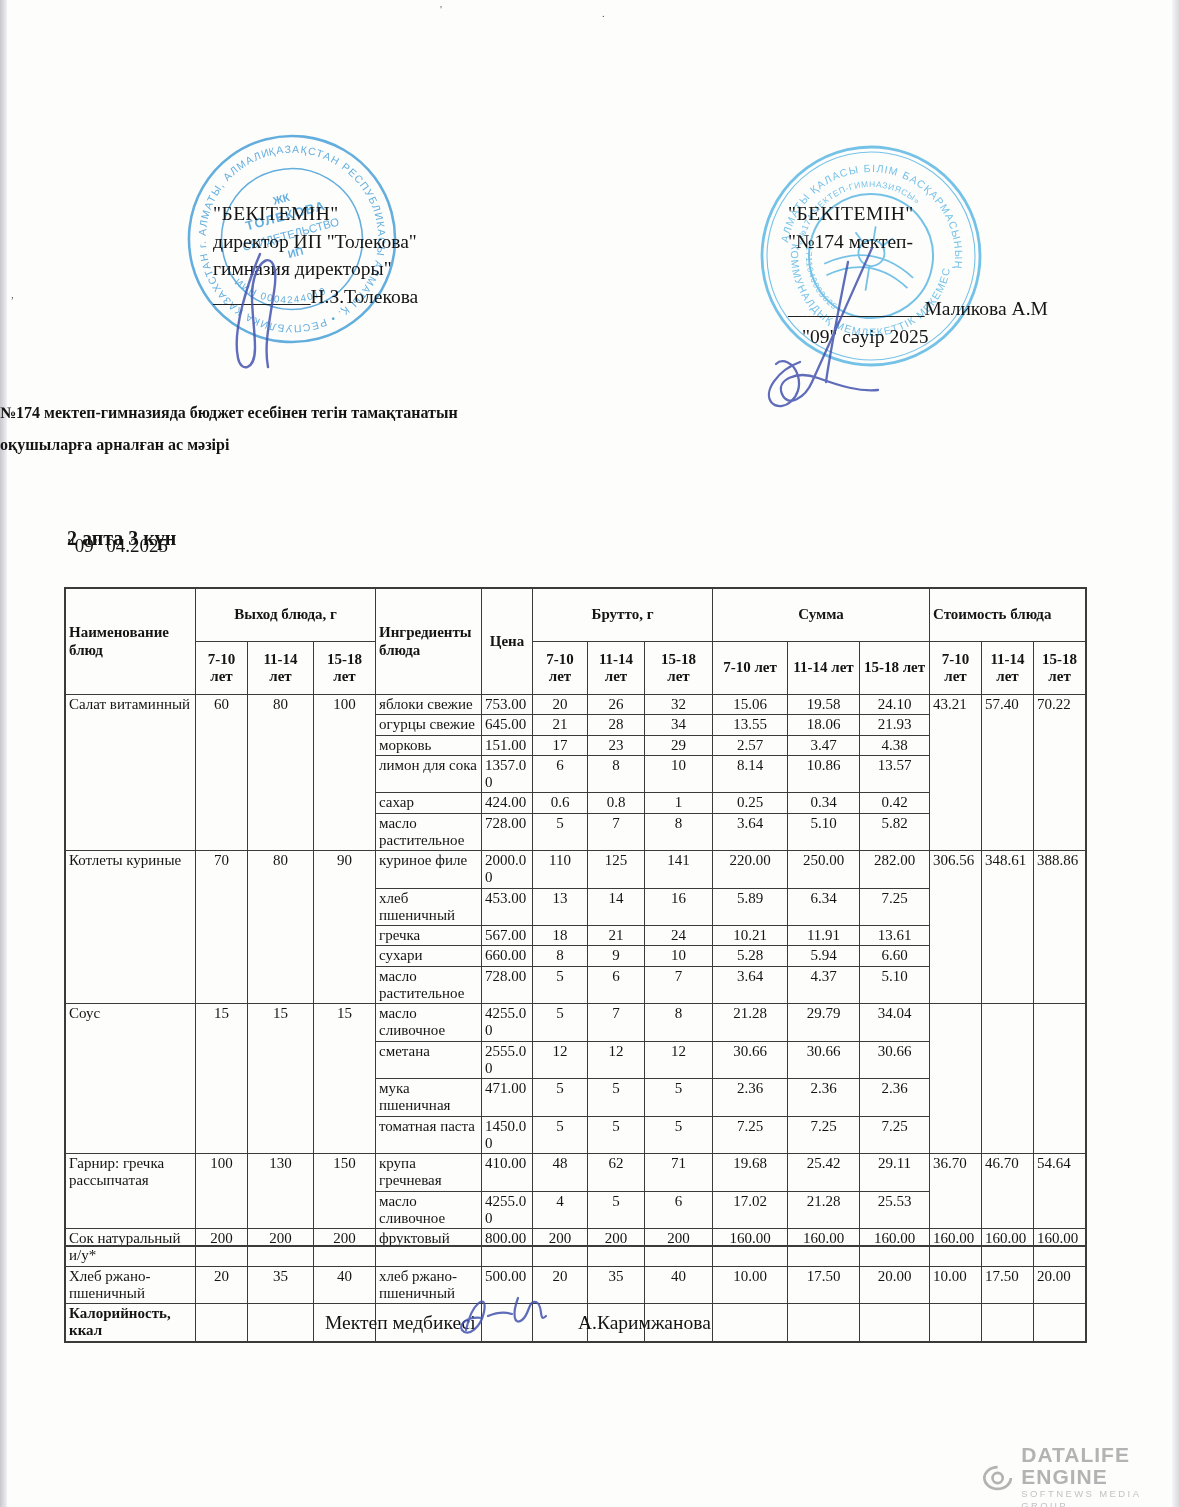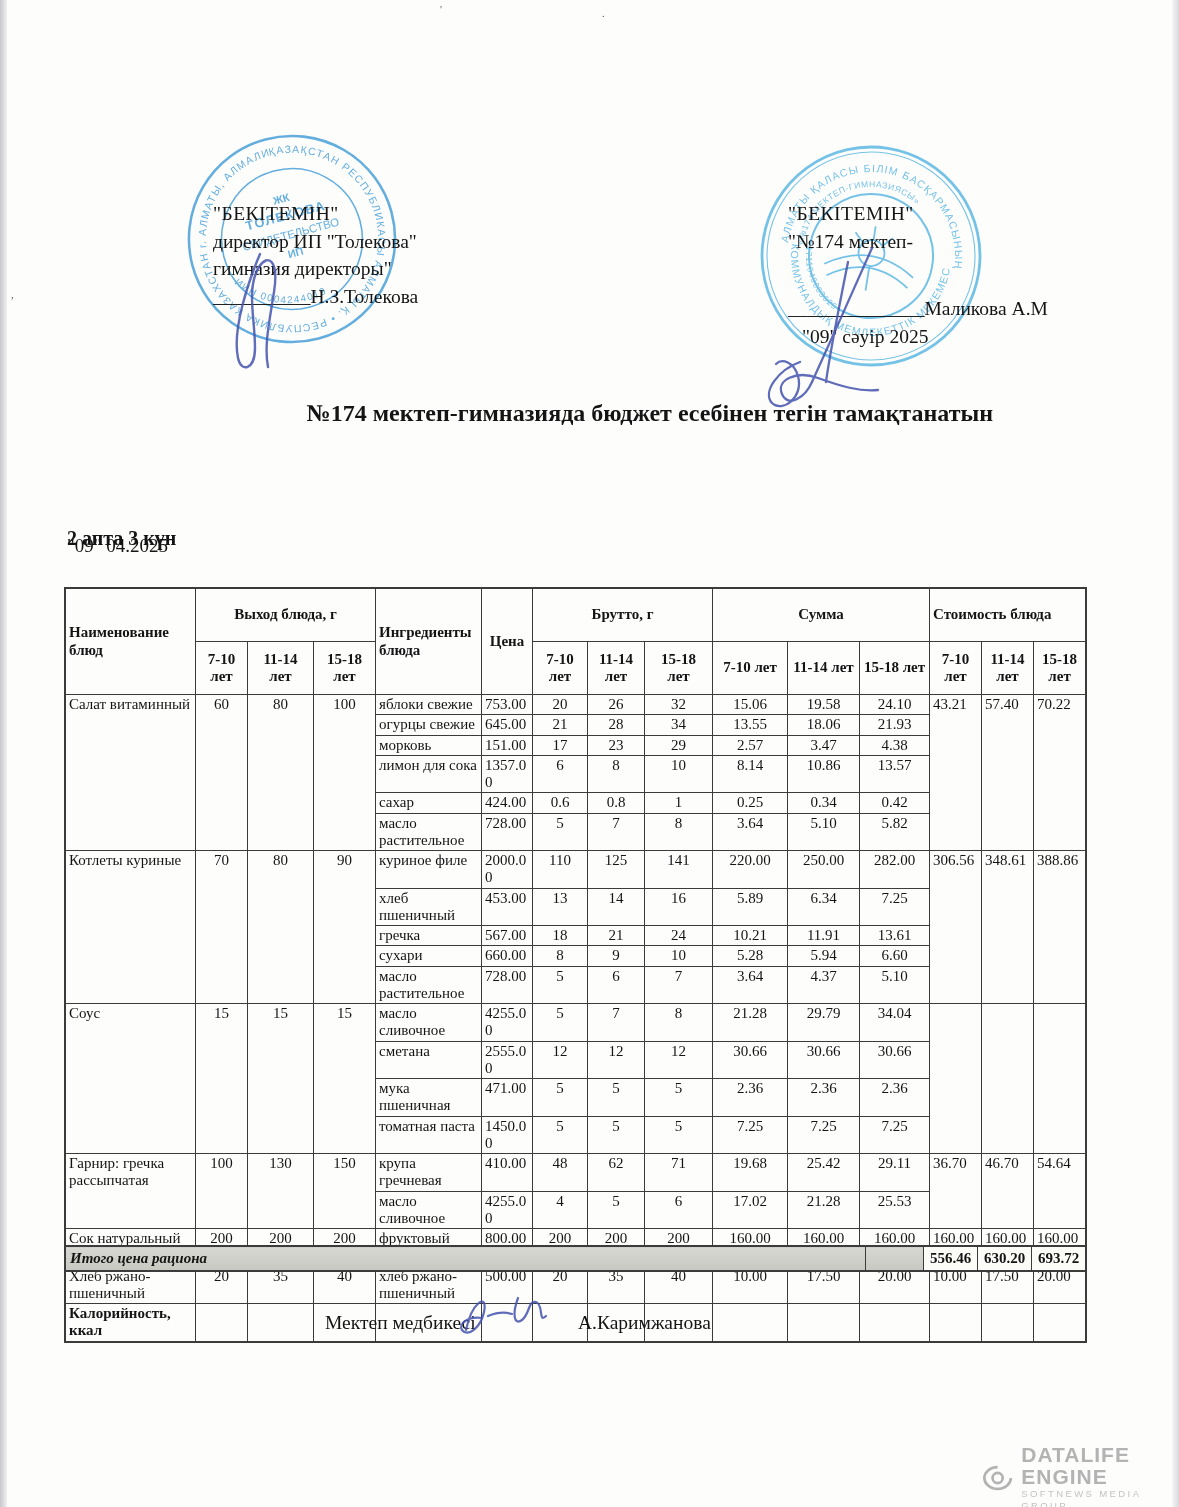--- a/index.html
+++ b/index.html
@@ -12,22 +12,22 @@
   .speck{position:absolute;color:#555;font-size:11px;}
 
   
   .stamp{position:absolute;opacity:.92;}
   .stamp text{font-family:"Liberation Sans",sans-serif;}
   .appr{position:absolute;font-size:19.5px;line-height:27.5px;white-space:nowrap;}
   .appr .t{letter-spacing:.5px;}
   .sig{position:absolute;}
 
   
-  .title{position:absolute;left:0;top:397px;width:993px;text-align:right;
-         font-size:24px;font-weight:bold;line-height:32px;}
+  .title{position:absolute;left:0;top:397px;width:993px;text-align:left;
+         font-size:16px;font-weight:bold;line-height:32px;}
   .weekline{position:absolute;left:67px;top:527px;font-size:20px;font-weight:bold;}
   .dateline{position:absolute;left:67px;top:535px;font-size:19px;}
 
   
   table.menu{position:absolute;left:65px;top:588px;width:1020px;border-collapse:collapse;
              table-layout:fixed;}
   table.menu th,table.menu td{border:1px solid #3b3b3b;font-size:15px;line-height:1.15;
              padding:1px 3px;vertical-align:top;overflow:hidden;}
   table.menu th{font-weight:bold;vertical-align:middle;}
   table.menu thead tr:nth-child(1) th{height:50px;}
@@ -135,20 +135,21 @@
   <svg class="sig" style="left:760px;top:242px;" width="165" height="175" viewBox="0 0 165 175">
     <g fill="none" class="ink" stroke-width="2.3" stroke-linecap="round" opacity=".85">
       <path d="M112,6 C95,45 70,100 52,140 C45,156 28,166 22,152 C16,138 36,128 58,136 C80,144 100,150 118,148"></path>
       <path d="M88,20 C80,60 70,110 66,140"></path>
       <path d="M40,120 C18,128 2,150 12,161 C22,171 44,156 38,134 C34,120 22,116 16,122"></path>
     </g>
   </svg>
 
   <div class="title">
     <div>№174 мектеп-гимназияда бюджет есебінен тегін тамақтанатын</div>
+    <div>оқушыларға арналған ас мәзірі</div>
   </div>
   <div class="weekline">2 апта 3 күн</div>
   <div class="dateline">"09" 04.2025</div>
 
   <table class="menu">
     <colgroup>
       <col style="width:130px">
         <col style="width:52px">
         <col style="width:66px">
         <col style="width:62px">
@@ -444,27 +445,20 @@
 
   <table class="totals">
     <colgroup>
       <col style="width:800px">
         <col style="width:58px">
         <col style="width:54px">
         <col style="width:54px">
         <col style="width:54px">
     </colgroup>
     <tbody>
-        <tr>
-          <td class="tl lab">Итого цена рациона</td>
-          <td class="lab"></td>
-          <td class="val">556.46</td>
-          <td class="val">630.20</td>
-          <td class="val">693.72</td>
-        </tr>
       </tbody>
   </table>
 
   <div class="foot" style="left:325px;">Мектеп медбикесі</div>
   <div class="foot" style="left:578px;">А.Каримжанова</div>
   <svg class="sig" style="left:452px;top:1286px;" width="118" height="62" viewBox="0 0 118 62">
     <g fill="none" class="ink" stroke-width="2.2" stroke-linecap="round" opacity=".85">
       <path d="M14,44 C20,16 36,6 32,26 C29,41 16,52 10,44 C6,38 16,30 30,32"></path>
       <path d="M36,30 C46,26 54,26 60,28"></path>
       <path d="M66,12 C60,28 62,40 70,34 C78,28 76,14 84,16 C92,18 86,38 94,30"></path>

